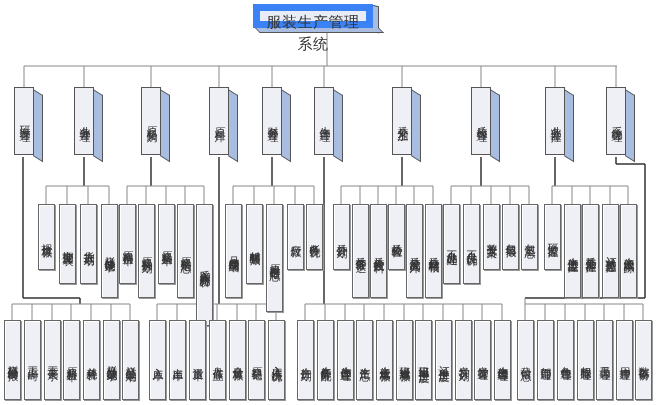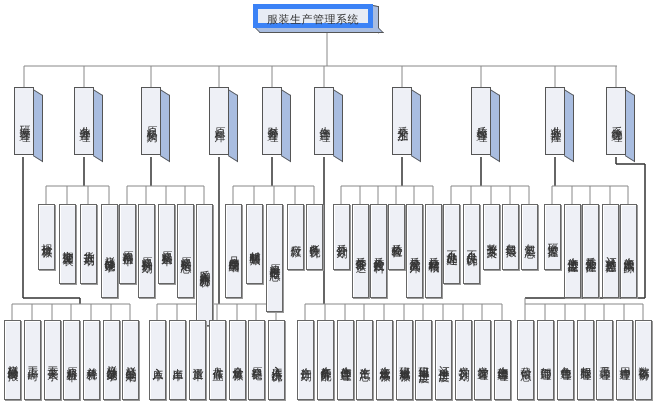--- a/index.html
+++ b/index.html
@@ -1,21 +1,21 @@
 <!DOCTYPE html>
 <html><head>
 <meta charset="utf-8">
 <style>
   html, body { margin:0; padding:0; background:#ffffff; }
   #canvas { position:relative; width:657px; height:405px; overflow:hidden; background:#ffffff;
             font-family:"DejaVu Serif","Liberation Serif",serif; color:#333; }
   svg#wires { position:absolute; left:0; top:0; width:657px; height:405px; }
   .root { position:absolute; left:253px; top:4px; width:68px; height:24px; }
   .root-face { position:absolute; left:0; top:0; width:120px; height:24px; background:#e8ecf4;
-               border:5px solid #3b82f6; box-sizing:border-box; font-size:11px; text-align:center;
+               border:7px solid #3b82f6; box-sizing:border-box; font-size:15px; text-align:center;
                line-height:22px; letter-spacing:0.5px; }
   .root-side { position:absolute; left:120px; top:1px; width:6px; height:27px; background:#a9bde0;
                border:1px solid #555; border-left:none; box-sizing:border-box; transform:skewY(12deg); transform-origin:left top; }
   .root-bottom { position:absolute; left:2px; top:24px; width:124px; height:5px; background:#a9bde0;
                border:1px solid #555; border-top:none; box-sizing:border-box; transform:skewX(45deg); transform-origin:left top; }
   .mod { position:absolute; top:87px; width:30px; height:70px; }
   .mod-face { position:absolute; left:0; top:0; width:20px; height:68px; background:#eef0f6; border:1px solid #555;
               box-sizing:border-box; font-size:11px; writing-mode:vertical-rl; text-orientation:upright;
               display:flex; align-items:center; justify-content:center; letter-spacing:2px; line-height:18px; }
   .mod-side { position:absolute; left:19px; top:2px; width:10px; height:67px; background:#a9bde0; border:1px solid #555;

